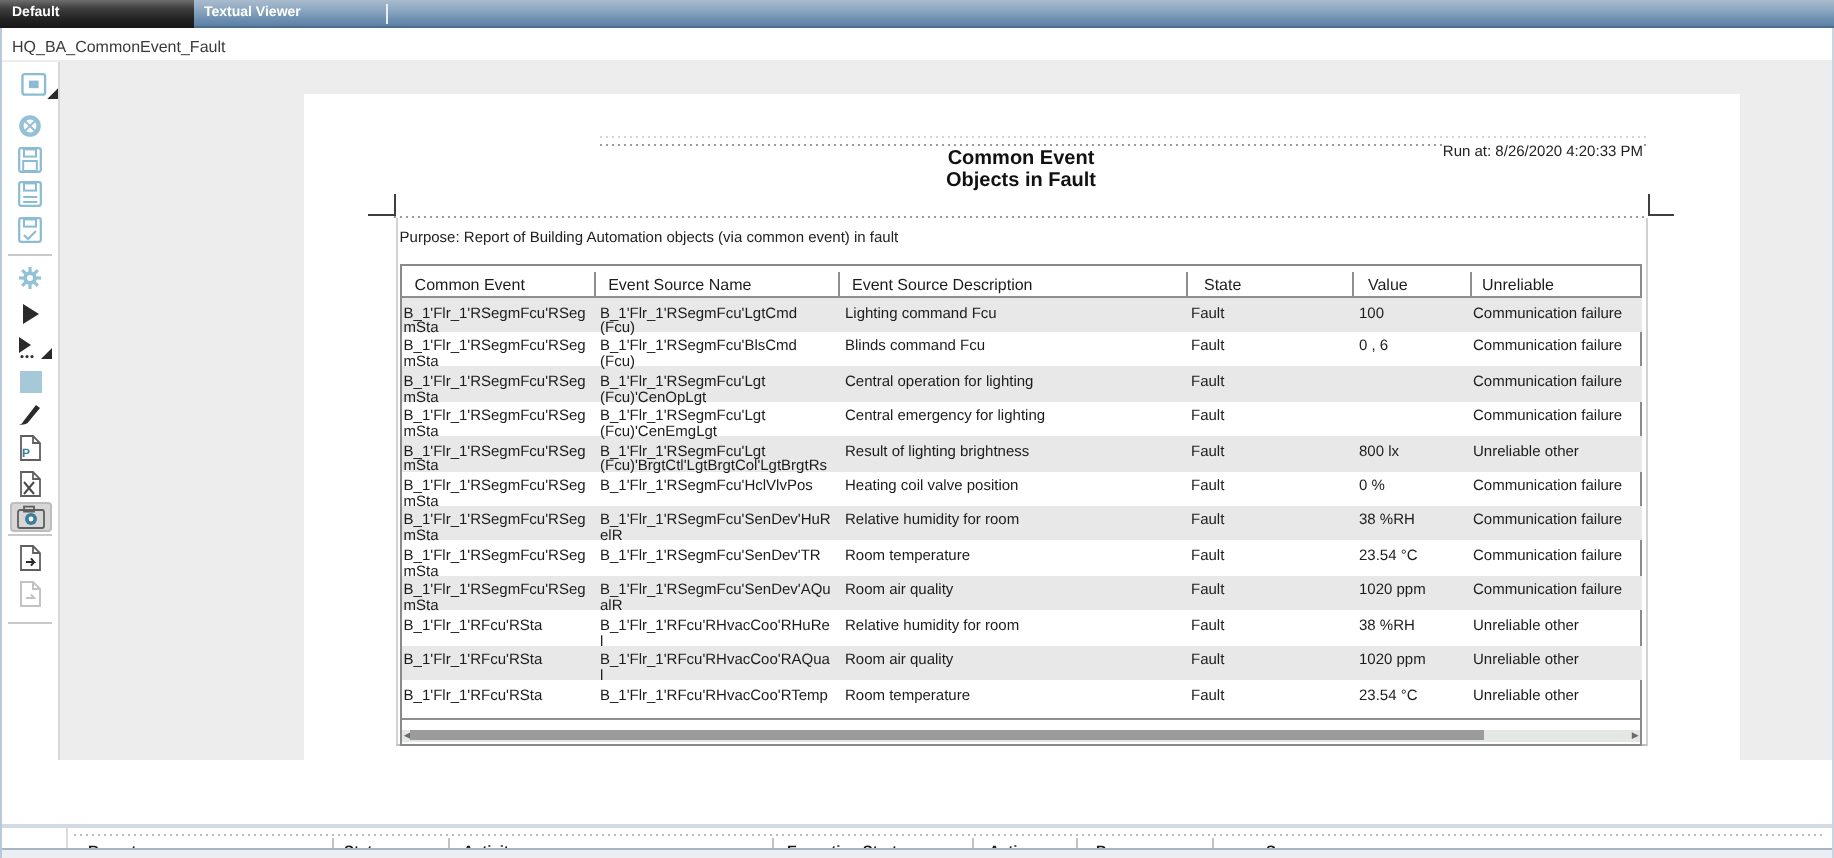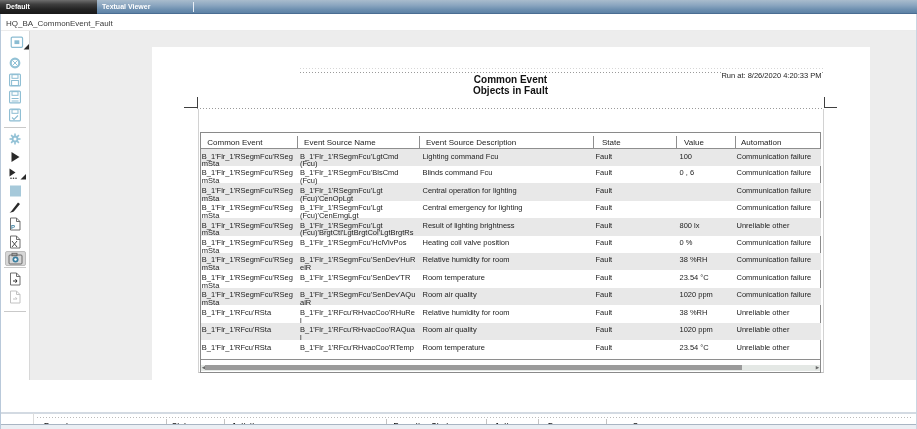--- a/index.html
+++ b/index.html
@@ -121,30 +121,31 @@
       <div class="rtitle">Common Event<br>Objects in Fault</div>
       <div class="runat">Run at: 8/26/2020 4:20:33 PM</div>
       <div class="dash1"></div>
       <div class="dashB"></div>
       <div class="dash2"></div>
       <div class="cropL-v"></div>
         <div class="cropL-h"></div>
       <div class="cropR-v"></div>
         <div class="cropR-h"></div>
       <div class="band"></div>
+      <div class="purpose">Purpose: Report of Building Automation objects (via common event) in fault</div>
       <div class="tbox">
         <table class="rpt">
           <thead>
             <tr>
                 <th class="c1">Common Event</th>
                 <th class="c2">Event Source Name</th>
                 <th class="c3">Event Source Description</th>
                 <th class="c4">State</th>
                 <th class="c5">Value</th>
-                <th class="c6">Automation</th>
+                <th class="c6">Unreliable</th>
               </tr>
           </thead>
           <tbody>
             <tr class="g">
                 <td class="d1">
                   <div>B_1'Flr_1'RSegmFcu'RSeg<br>mSta</div>
                 </td>
                 <td class="d2">
                   <div>B_1'Flr_1'RSegmFcu'LgtCmd<br>(Fcu)</div>
                 </td>

